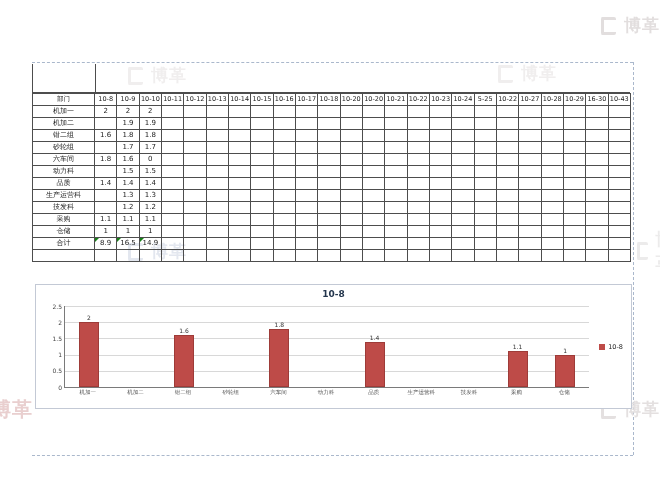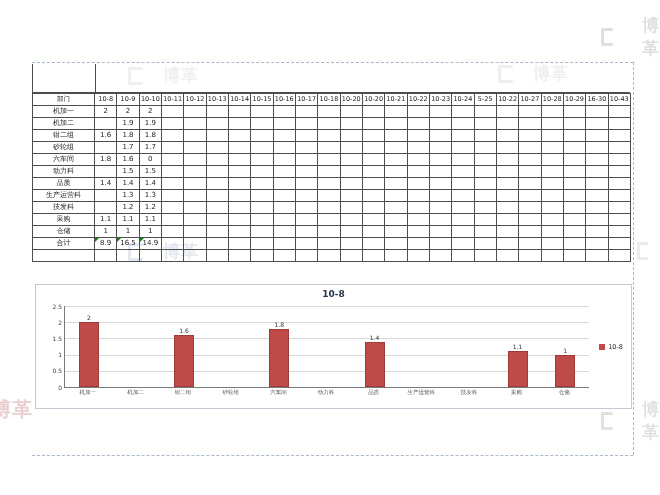--- a/index.html
+++ b/index.html
@@ -5,21 +5,21 @@
   html,body{margin:0;padding:0;}
   body{
     width:660px;height:495px;position:relative;overflow:hidden;
     background:#fff;font-family:"DejaVu Sans",sans-serif;color:#1a1a1a;
   }
   
   .pb-line{position:absolute;border:0;}
   .pb-h{border-top:1px dashed #aab8cc;height:0;}
   .pb-v{border-left:1px dashed #aab8cc;width:0;}
   
-  .wm{position:absolute;display:flex;align-items:center;gap:20px;font-weight:bold;pointer-events:none;text-align:right;}
+  .wm{position:absolute;display:flex;align-items:center;gap:8px;font-weight:bold;pointer-events:none;}
   .wm .wm-logo{display:inline-block;width:12px;height:12px;border:3px solid currentColor;border-right:none;border-radius:2px;}
   .wm .wm-text{font-size:17px;letter-spacing:1px;}
   
   .sheet{position:absolute;left:32px;top:64px;width:598px;}
   .title-row{display:flex;height:28px;border-bottom:1px solid #4d4d4d;}
   .title-spacer{width:62px;border-right:1px solid #4d4d4d;border-left:1px solid #4d4d4d;}
   .title-cell{flex:1;display:flex;align-items:center;justify-content:center;
     font-size:12px;font-weight:bold;border-right:1px solid #4d4d4d;}
   .meta-row{display:flex;height:22px;border-bottom:1px solid #4d4d4d;font-size:8.5px;}
   .meta-row>div{border-right:1px solid #4d4d4d;display:flex;align-items:center;}

